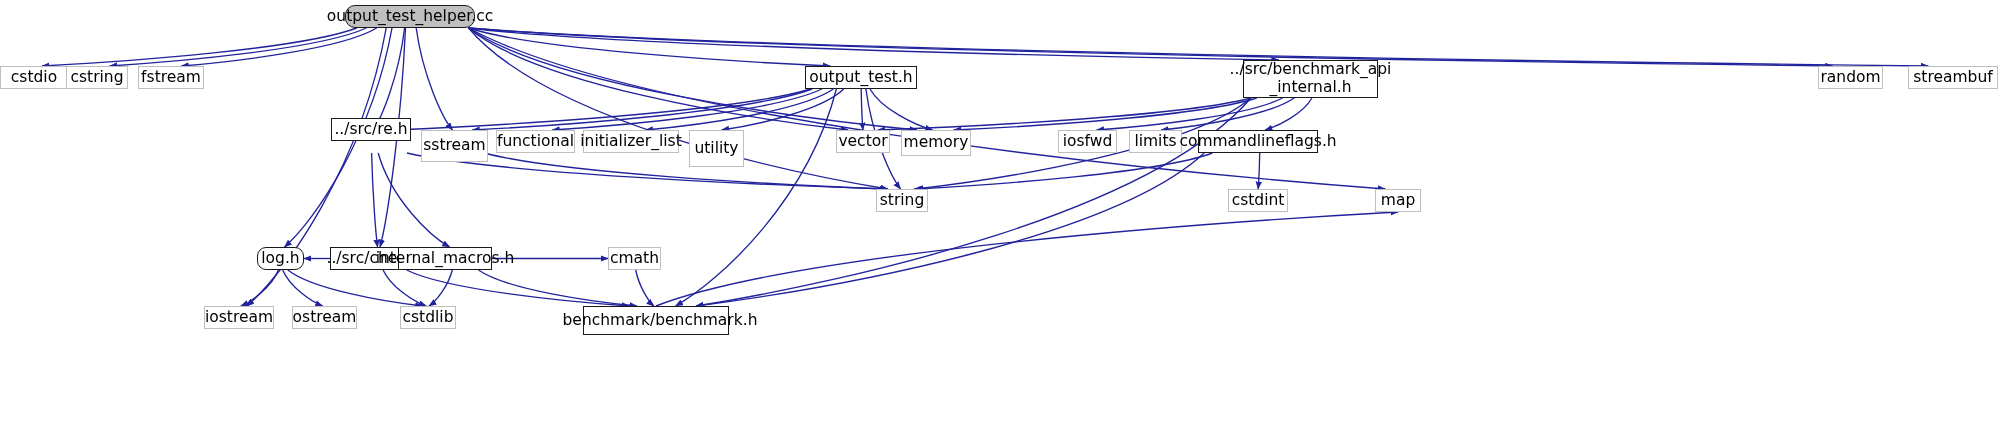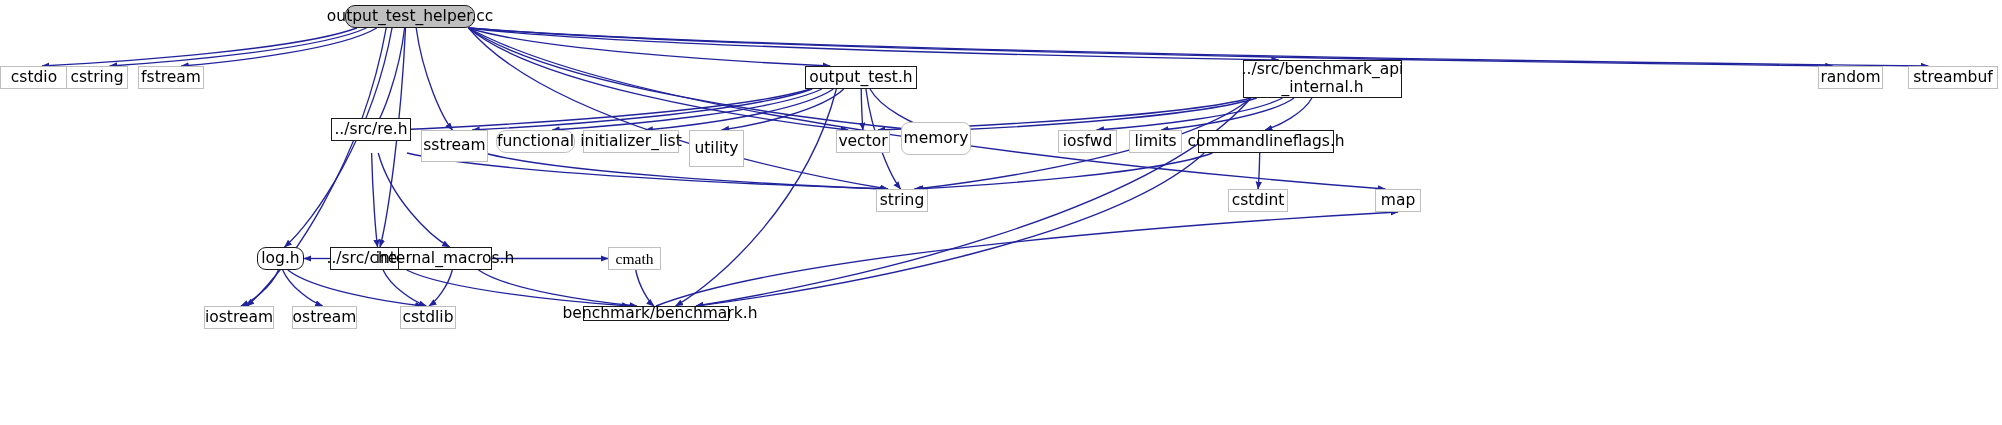--- a/index.html
+++ b/index.html
@@ -76,39 +76,39 @@
         <path d="M484.6,153.0 C557.2,173.0 774.8,184.7 887.7,189.0" marker-end="url(#ah)"></path>
         <path d="M656.0,306.0 C789.6,253.7 1190.2,223.3 1398.0,212.0" marker-end="url(#ah)"></path>
       </g>
   </svg>
   <div id="node-layer">
       <div class="node root" style="left: 345px; top: 5px; width: 130px; height: 23px; border-radius: 10px;">output_test_helper.cc</div>
       <div class="node " style="left: 0px; top: 66px; width: 68px; height: 23px;">cstdio</div>
       <div class="node " style="left: 66px; top: 66px; width: 62px; height: 23px;">cstring</div>
       <div class="node " style="left: 138px; top: 66px; width: 66px; height: 23px;">fstream</div>
       <div class="node strong" style="left: 805px; top: 66px; width: 112px; height: 23px;">output_test.h</div>
-      <div class="node strong two-line" style="left: 1243px; top: 60px; width: 159px; height: 38px;">../src/benchmark_api
+      <div class="node strong two-line" style="left: 1243px; top: 60px; width: 135px; height: 38px;">../src/benchmark_api
 _internal.h</div>
       <div class="node " style="left: 1818px; top: 66px; width: 65px; height: 23px;">random</div>
       <div class="node " style="left: 1908px; top: 66px; width: 90px; height: 23px;">streambuf</div>
       <div class="node strong" style="left: 331px; top: 118px; width: 80px; height: 23px;">../src/re.h</div>
       <div class="node " style="left: 421px; top: 130px; width: 67px; height: 32px;">sstream</div>
-      <div class="node " style="left: 496px; top: 130px; width: 79px; height: 23px; border-radius: 10px;">functional</div>
+      <div class="node " style="left: 496px; top: 130px; width: 79px; height: 23px;">functional</div>
       <div class="node " style="left: 583px; top: 130px; width: 96px; height: 23px;">initializer_list</div>
       <div class="node " style="left: 689px; top: 130px; width: 55px; height: 37px;">utility</div>
       <div class="node " style="left: 836px; top: 130px; width: 54px; height: 23px;">vector</div>
-      <div class="node " style="left: 901px; top: 122px; width: 70px; height: 33px; border-radius: 8px;">memory</div>
+      <div class="node " style="left: 901px; top: 130px; width: 70px; height: 26px;">memory</div>
       <div class="node " style="left: 1058px; top: 130px; width: 59px; height: 23px;">iosfwd</div>
       <div class="node " style="left: 1129px; top: 130px; width: 53px; height: 23px;">limits</div>
-      <div class="node strong" style="left: 1198px; top: 130px; width: 136px; height: 23px;">commandlineflags.h</div>
+      <div class="node strong" style="left: 1198px; top: 130px; width: 120px; height: 23px;">commandlineflags.h</div>
       <div class="node " style="left: 876px; top: 189px; width: 52px; height: 23px;">string</div>
       <div class="node " style="left: 1228px; top: 189px; width: 60px; height: 23px;">cstdint</div>
       <div class="node " style="left: 1375px; top: 189px; width: 46px; height: 23px;">map</div>
       <div class="node strong" style="left: 330px; top: 247px; width: 96px; height: 23px;">../src/check.h</div>
       <div class="node strong" style="left: 257px; top: 247px; width: 47px; height: 23px; border-radius: 9px;">log.h</div>
       <div class="node strong" style="left: 398px; top: 247px; width: 94px; height: 23px; text-align: right;">internal_macros.h</div>
-      <div class="node " style="left: 608px; top: 247px; width: 53px; height: 23px; font-family: Liberation Serif, serif;">cmath</div>
+      <div class="node " style="left: 608px; top: 247px; width: 53px; height: 23px;">cmath</div>
       <div class="node " style="left: 204px; top: 306px; width: 70px; height: 23px;">iostream</div>
       <div class="node " style="left: 292px; top: 306px; width: 65px; height: 23px;">ostream</div>
       <div class="node " style="left: 400px; top: 306px; width: 56px; height: 23px;">cstdlib</div>
-      <div class="node strong" style="left: 583px; top: 306px; width: 146px; height: 15px; padding-left: 8px;">benchmark/benchmark.h</div>
+      <div class="node strong" style="left: 583px; top: 306px; width: 146px; height: 29px; padding-left: 8px;">benchmark/benchmark.h</div>
     </div>
 </div>
 
 </body></html>

